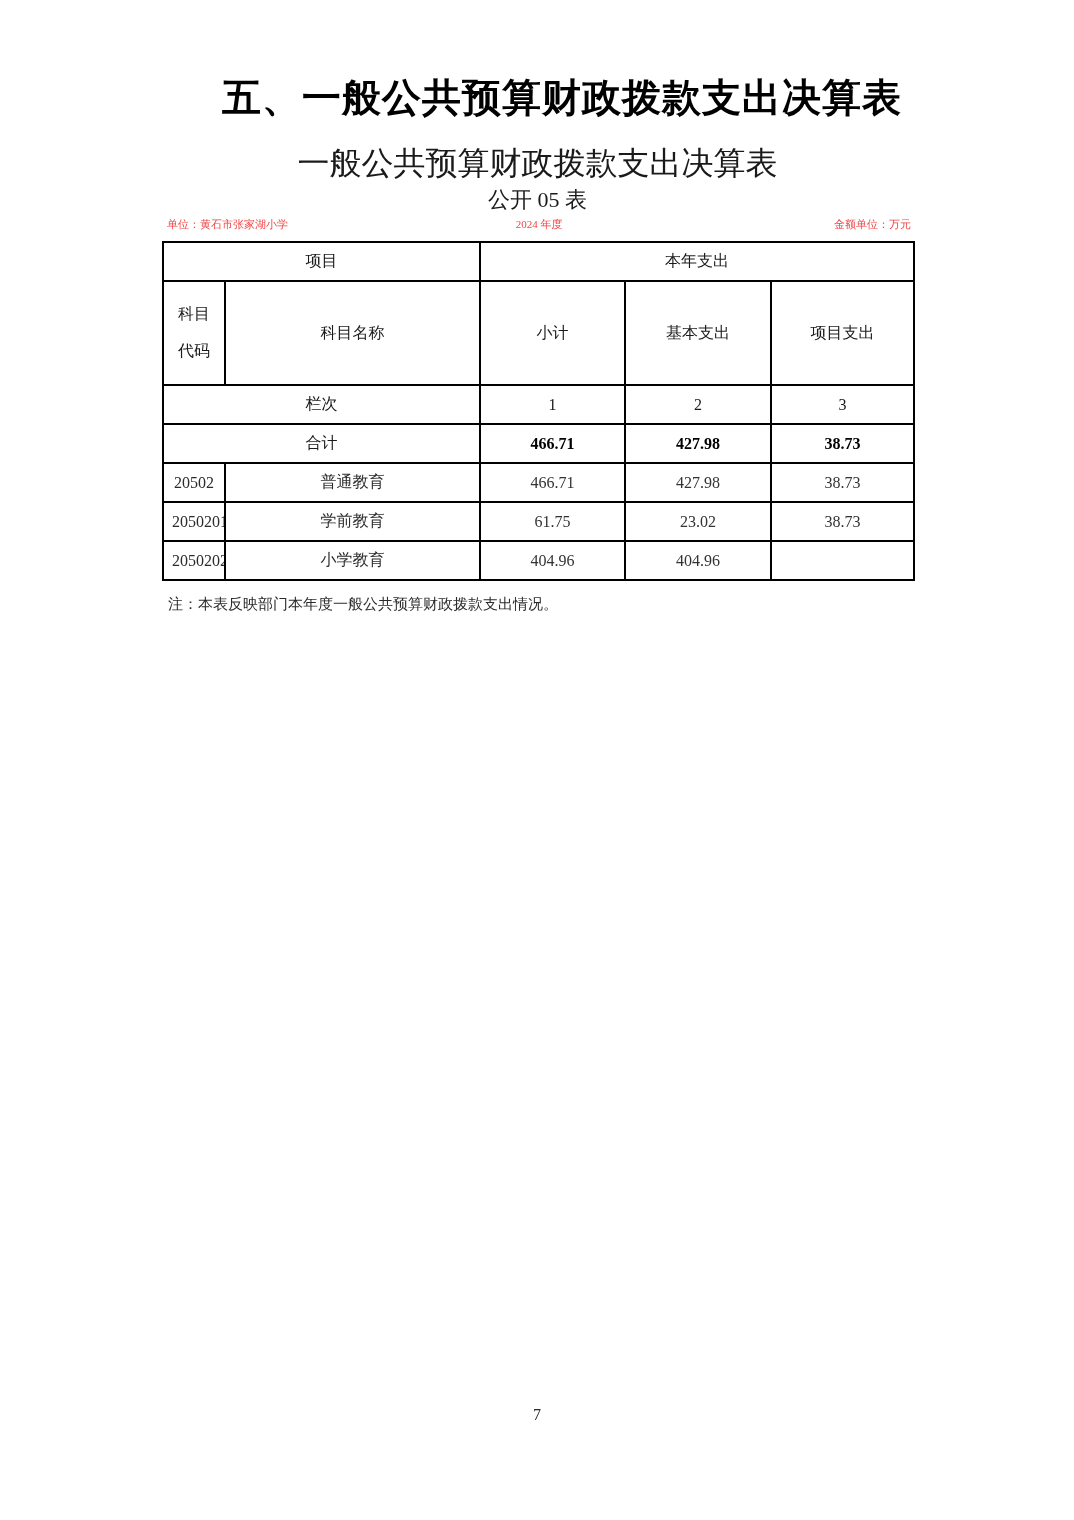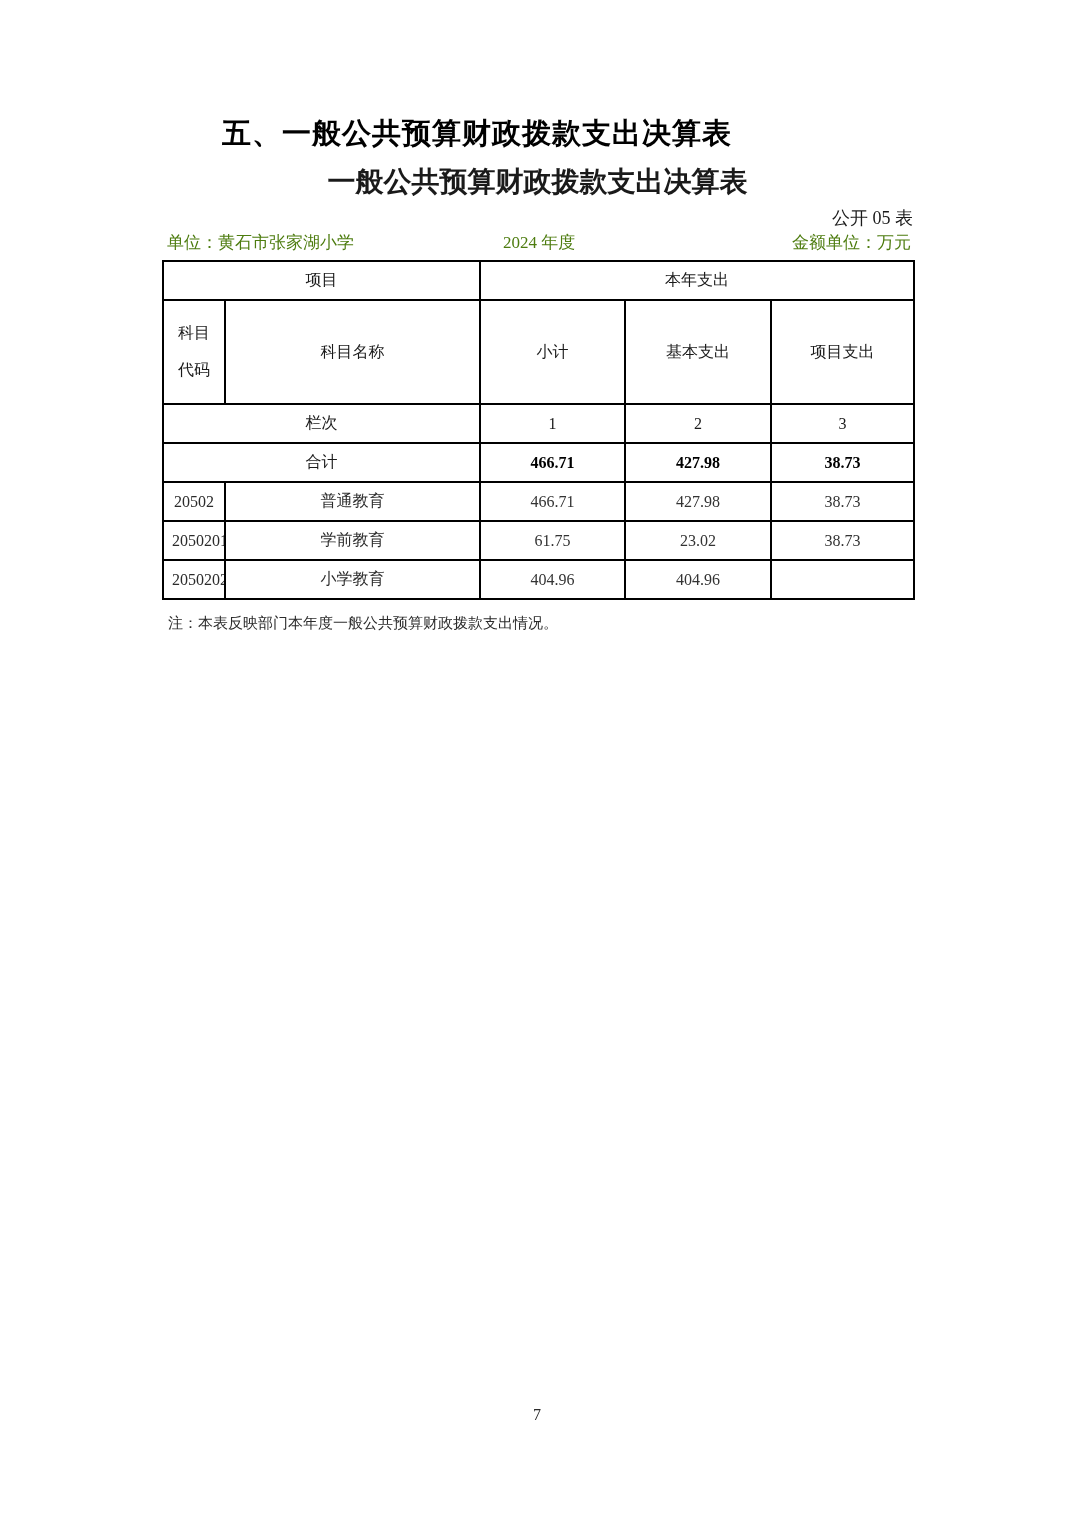--- a/index.html
+++ b/index.html
@@ -15,54 +15,54 @@
   }
 
   .content {
     position: absolute;
     left: 162px;
     top: 0;
     width: 751px;
   }
 
   .section-heading {
-    margin-top: 116px;
+    margin-top: 80px;
     margin-left: 60px;
     font-family: "Liberation Sans", "DejaVu Sans", sans-serif;
     font-weight: bold;
-    font-size: 29px;
+    font-size: 39px;
     line-height: 35px;
     letter-spacing: 1px;
     color: #000;
   }
 
   .table-title {
-    margin-top: 15px;
+    margin-top: 32px;
     text-align: center;
-    font-size: 28px;
+    font-size: 32px;
     line-height: 32px;
-    font-weight: bold;
+    font-weight: normal;
     color: #1a1a1a;
   }
 
   .table-code {
     margin-top: 11px;
-    text-align: right;
-    font-size: 18px;
+    text-align: center;
+    font-size: 22px;
     line-height: 19px;
     color: #1a1a1a;
   }
 
   .meta-row {
     margin-top: 5px;
     display: flex;
     align-items: flex-end;
-    font-size: 17px;
+    font-size: 11px;
     line-height: 20px;
-    color: #4d7c0f;
+    color: #ef4444;
   }
   .meta-row .m-left   { flex: 1 1 0; text-align: left;  padding-left: 5px; }
   .meta-row .m-center { flex: 1 1 0; text-align: center; }
   .meta-row .m-right  { flex: 1 1 0; text-align: right; padding-right: 2px; }
 
   table.fin {
     margin-top: 7px;
     width: 751px;
     border-collapse: collapse;
     table-layout: fixed;

